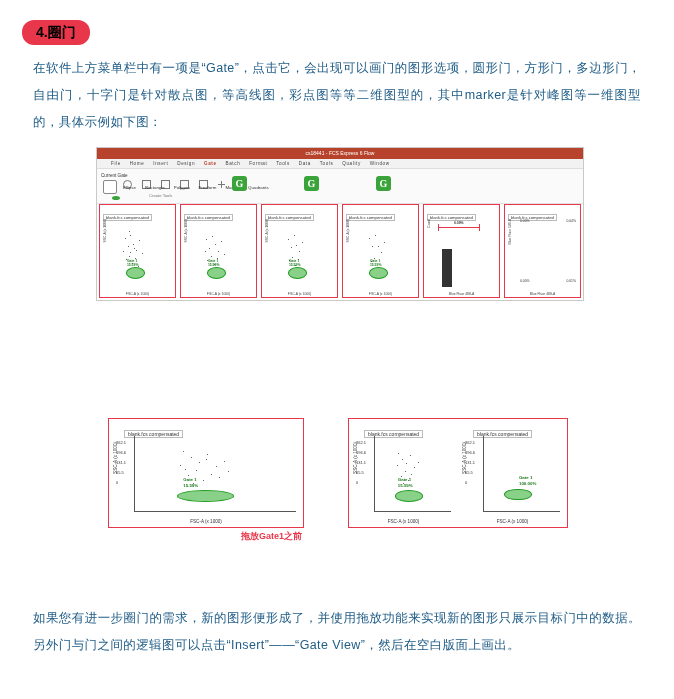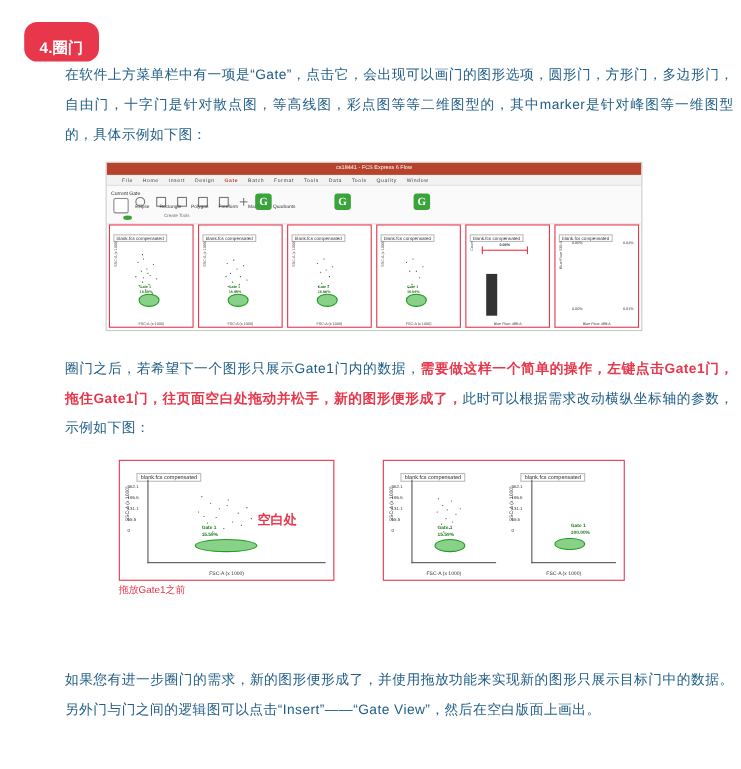--- a/index.html
+++ b/index.html
@@ -8,36 +8,35 @@
     background:#ffffff;
     font-family:"Liberation Sans","DejaVu Sans",sans-serif;
     color:#1a4f7a;
     overflow:hidden;
   }
   .page{position:relative;width:674px;height:699px;}
 
   
   .badge{
     position:absolute;left:22px;top:20px;
-    background:#e8374a;color:#ffffff;
+    background:#e8374a;color:#000000;
     font-size:14px;font-weight:bold;
-    padding:16px 14px 6px 14px;
+    padding:5px 14px 6px 14px;
     border-radius:12px;
     line-height:1;
   }
 
   
   .para{
     position:absolute;
     font-size:12.5px;
     line-height:27px;
     color:#1f5c86;
     text-align:justify;
     letter-spacing:.4px;
-    margin-left:26px;
   }
   .p1{left:33px;top:55px;width:608px;}
   .p2{left:33px;top:322px;width:608px;}
   .p3{left:33px;top:605px;width:608px;}
   .hl{color:#e8374a;font-weight:bold;}
 
   
   .fig1{
     position:absolute;left:96px;top:147px;width:486px;height:152px;
     background:#ffffff;border:1px solid #c9c9c9;
@@ -149,22 +148,22 @@
   .fig2{position:absolute;left:108px;top:418px;width:458px;height:130px;}
   .f2-left{
     position:absolute;left:0;top:0;width:194px;height:108px;
     border:1.5px solid #e8374a;background:#fff;display:flex;
   }
   .f2-right{
     position:absolute;left:240px;top:0;width:218px;height:108px;
     border:1.5px solid #e8374a;background:#fff;display:flex;
   }
   .f2-cap{
-    position:absolute;top:112px;font-size:9px;color:#e8374a;font-weight:normal;
-    text-align:left;
+    position:absolute;top:112px;font-size:9px;color:#e8374a;font-weight:bold;
+    text-align:right;
   }
   .f2-cap-l{left:0;width:194px;}
   .f2-cap-r{left:240px;width:218px;}
   .panel{
     position:relative;flex:1;margin:3px;
   }
   .p-hdr{
     font-size:5px;color:#333;border:1px solid #bbb;background:#fff;
     display:inline-block;padding:0 3px;margin-left:12px;
   }
@@ -346,23 +345,20 @@
         <div class="quadlbl" style="left:15px;top:14px;">0.00%</div>
         <div class="quadlbl" style="right:4px;top:14px;">0.04%</div>
         <div class="quadlbl" style="left:15px;bottom:14px;">0.00%</div>
         <div class="quadlbl" style="right:4px;bottom:14px;">0.01%</div>
         <div class="axis-x">Blue Fluor 488-A</div>
       </div>
 
     </div>
   </div>
 
-  <div class="para p2">
-    <span>圈门之后，若希望下一个图形只展示Gate1门内的数据，</span><span class="hl">需要做这样一个简单的操作，左键点击Gate1门，拖住Gate1门，往页面空白处拖动并松手，新的图形便形成了，</span><span>此时可以根据需求改动横纵坐标轴的参数，示例如下图：</span>
-  </div>
 
   <div class="fig2">
 
     <div class="f2-left">
       <div class="panel">
         <div class="p-hdr">blank.fcs compensated</div>
         <div class="p-yl">SSC-A (x 1000)</div>
         <div class="p-ticks">
           <div>262.1</div>
           <div>196.6</div>
@@ -386,23 +382,20 @@
           <div class="dot" style="left:52%;top:55%"></div>
             <div class="dot" style="left:44%;top:30%"></div>
           <div class="dot" style="left:31%;top:44%"></div>
             <div class="dot" style="left:58%;top:46%"></div>
           <div class="gate-ell" style="left:26%;top:72%;width:34%;height:13%;"></div>
           <div class="gate-lbl" style="left:30%;top:55%;font-size:4.4px;">Gate 1</div>
           <div class="gate-lbl" style="left:30%;top:63%;font-size:4.4px;">15.59%</div>
         </div>
         <div class="p-xl">FSC-A (x 1000)</div>
       </div>
-      <div class="blank-area">
-        <div class="blank-txt">空白处</div>
-      </div>
     </div>
 
     <div class="f2-right">
       <div class="panel">
         <div class="p-hdr">blank.fcs compensated</div>
         <div class="p-yl">SSC-A (x 1000)</div>
         <div class="p-ticks">
           <div>262.1</div>
           <div>196.6</div>
           <div>131.1</div>

